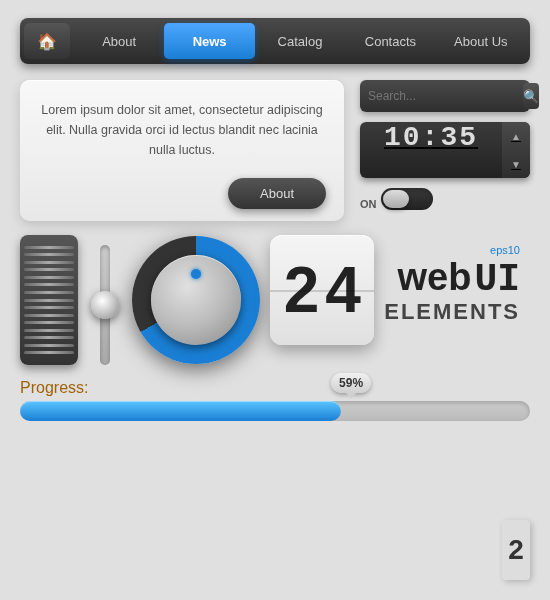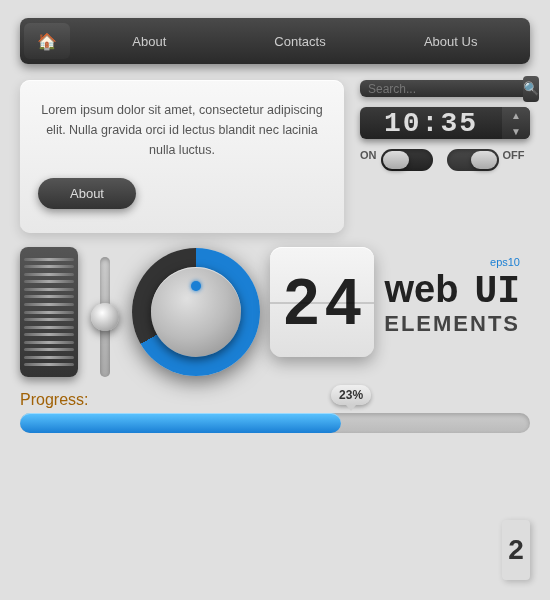--- a/index.html
+++ b/index.html
@@ -59,25 +59,25 @@
       display: flex;
       gap: 16px;
       margin: 16px 20px 0;
     }
 
     
     .text-card {
       flex: 1;
       background: linear-gradient(180deg, #f8f8f8 0%, #e8e8e8 100%);
       border-radius: 10px;
-      padding: 20px 18px 24px;
+      padding: 20px 18px 12px;
       box-shadow: 0 4px 12px rgba(0,0,0,0.15), inset 0 1px 0 rgba(255,255,255,0.8);
       display: flex;
       flex-direction: column;
-      align-items: flex-start;
+      align-items: flex-end;
     }
     .text-card p {
       font-size: 12.5px;
       color: #555;
       text-align: center;
       line-height: 1.6;
       margin-bottom: 18px;
     }
     .submit-btn {
       background: linear-gradient(180deg, #555 0%, #333 100%);
@@ -98,21 +98,21 @@
       gap: 10px;
     }
 
     
     .search-bar {
       display: flex;
       align-items: center;
       background: linear-gradient(180deg, #4a4a4a 0%, #2e2e2e 100%);
       border-radius: 6px;
       padding: 0 8px;
-      height: 17px;
+      height: 32px;
       box-shadow: 0 3px 6px rgba(0,0,0,0.3);
     }
     .search-bar input {
       background: transparent;
       border: none;
       outline: none;
       color: #999;
       font-size: 12px;
       flex: 1;
     }
@@ -126,26 +126,27 @@
       align-items: center;
       justify-content: center;
       cursor: pointer;
       color: #aaa;
       font-size: 13px;
     }
 
     
     .clock-widget {
       display: flex;
-      align-items: flex-end;
+      align-items: flex-start;
       background: linear-gradient(180deg, #3a3a3a 0%, #222 100%);
       border-radius: 6px;
-      height: 32px;
+      height: 56px;
       box-shadow: 0 3px 6px rgba(0,0,0,0.4);
       overflow: hidden;
+      text-decoration: underline;
     }
     .clock-display {
       flex: 1;
       text-align: center;
       font-size: 28px;
       font-weight: bold;
       color: #ddd;
       letter-spacing: 2px;
       font-family: 'Courier New', monospace;
     }
@@ -167,21 +168,21 @@
     }
 
     
     .toggle-row {
       display: flex;
       gap: 14px;
       align-items: center;
     }
     .toggle-wrap {
       display: flex;
-      align-items: flex-start;
+      align-items: flex-end;
       gap: 4px;
     }
     .toggle-label {
       font-size: 11px;
       color: #555;
       font-weight: bold;
     }
     .toggle-switch {
       width: 52px;
       height: 22px;
@@ -464,32 +465,38 @@
       transform: translateX(-50%);
       width: 0;
       height: 0;
       border-left: 5px solid transparent;
       border-right: 5px solid transparent;
       border-top: 6px solid #d0d0d0;
     }
     .web-ui-row {
       display: flex;
       align-items: baseline;
-      gap: 16px;
+      gap: 3px;
     }
   </style>
 </head>
 <body>
 
 <nav class="navbar">
   <div class="nav-home-btn">
     <span style="color:#ccc;font-size:16px;">🏠</span>
   </div>
   <div class="nav-item">
     <span>About</span>
+  </div>
+  <div class="nav-item active">
+    <span>News</span>
+  </div>
+  <div class="nav-item">
+    <span>Catalog</span>
   </div>
   <div class="nav-item">
     <span>Contacts</span>
   </div>
   <div class="nav-item">
     <span>About Us</span>
   </div>
 </nav>
 
 <div class="main-area">
@@ -520,26 +527,20 @@
       </div>
     </div>
 
     <div class="toggle-row">
       <div class="toggle-wrap">
         <span class="toggle-label">ON</span>
         <div class="toggle-switch on">
           <div class="toggle-knob"></div>
         </div>
       </div>
-      <div class="toggle-wrap">
-        <div class="toggle-switch off">
-          <div class="toggle-knob"></div>
-        </div>
-        <span class="toggle-label">OFF</span>
-      </div>
     </div>
   </div>
 </div>
 
 <div class="bottom-area">
 
   <div class="h-slider-track">
     <div class="h-slider-lines">
       <div class="h-slider-line"></div>
       <div class="h-slider-line"></div>
@@ -586,20 +587,20 @@
     </div>
     <span class="brand-elements">ELEMENTS</span>
   </div>
 </div>
 
 <div class="progress-section">
   <div class="progress-label-row">
     <span class="progress-label">Progress:</span>
   </div>
   <div class="progress-container">
-    <div class="progress-bubble">23%</div>
+    <div class="progress-bubble">59%</div>
     <div class="progress-track">
       <div class="progress-fill"></div>
     </div>
   </div>
 </div>
 
 <div class="brand-part">2</div>
 
 </body></html>

